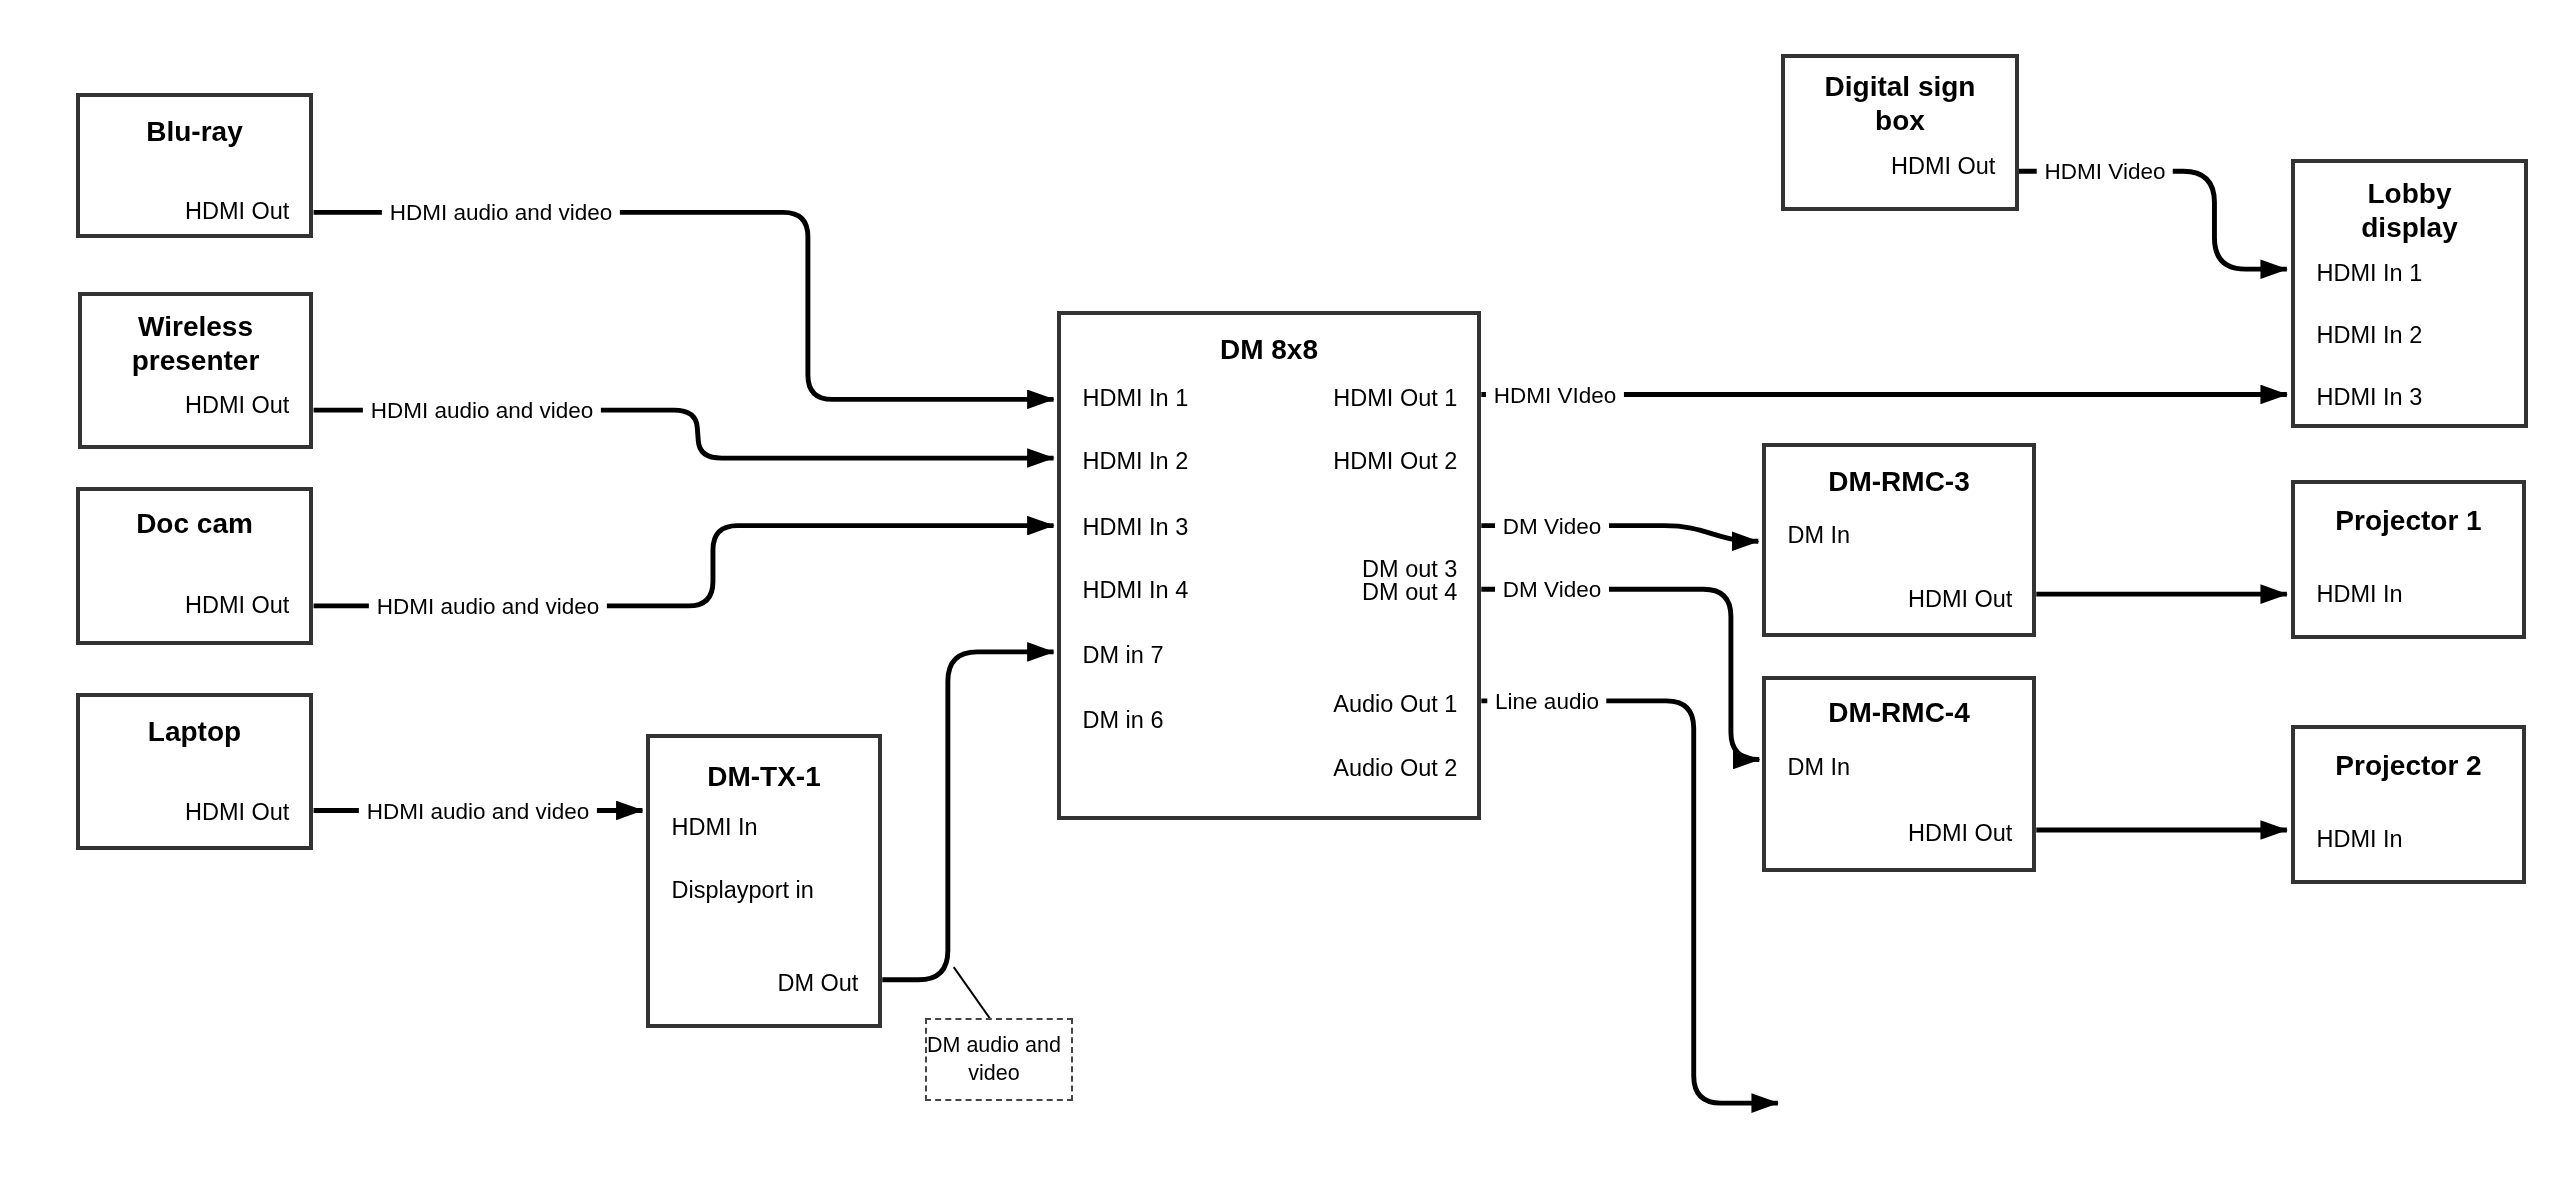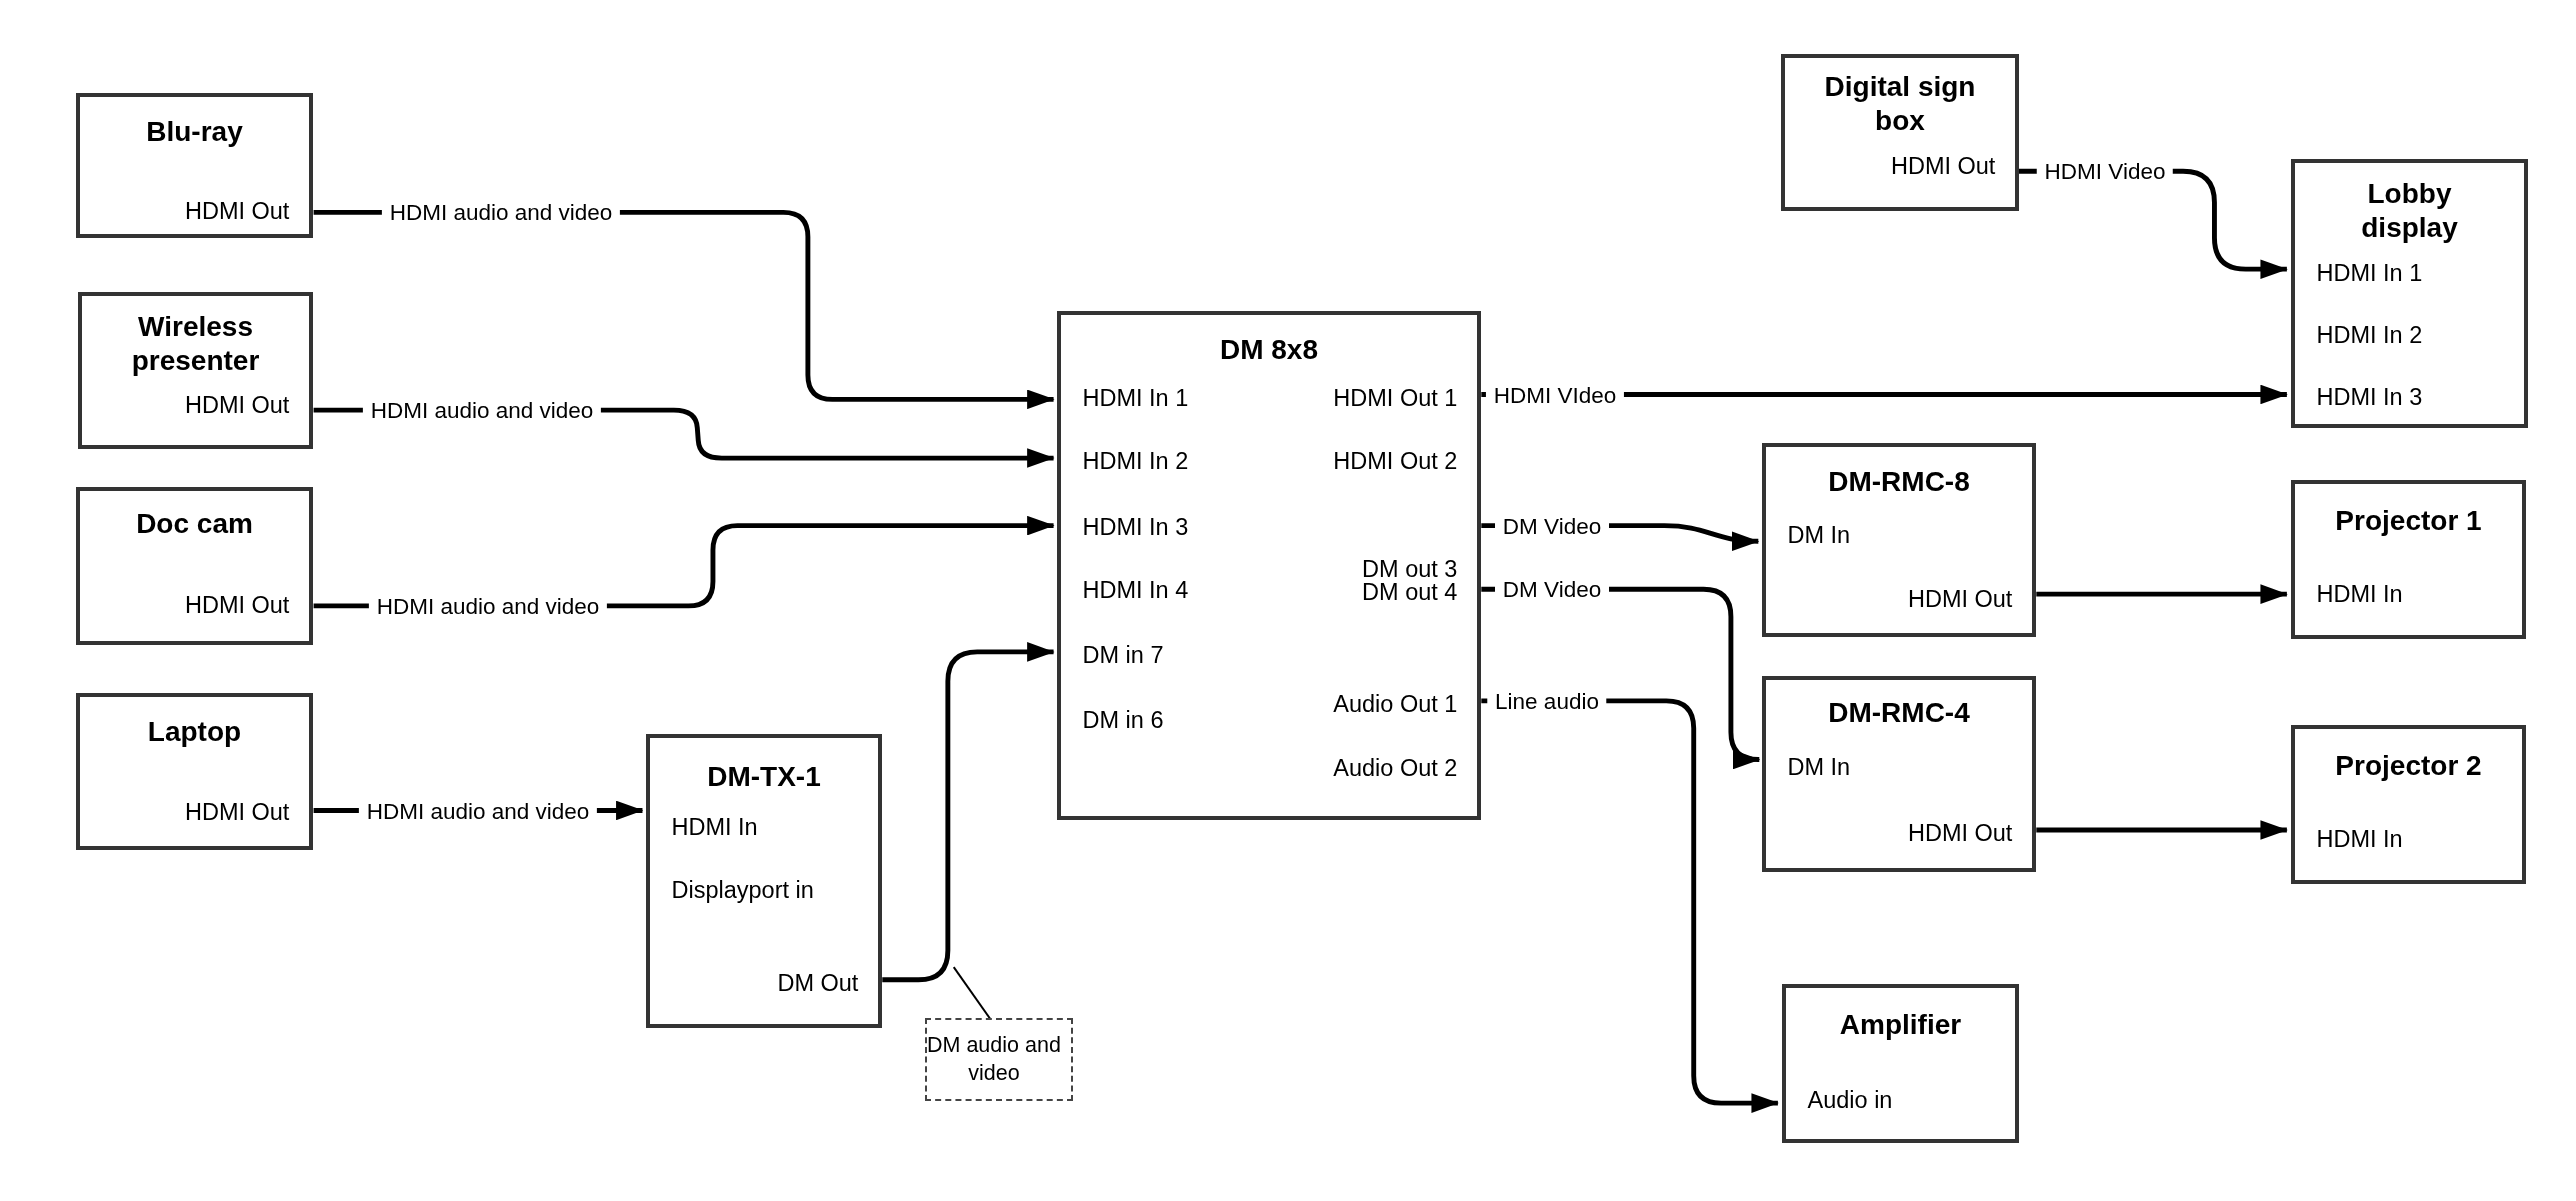--- a/index.html
+++ b/index.html
@@ -143,45 +143,41 @@
 
   <div class="node" style="left:2291px; top:159px; width:237px; height:269px;">
     <div class="title" style="top:13.7px;">Lobby
 display</div>
     <div class="port left" style="top:96px;">HDMI In 1</div>
     <div class="port left" style="top:158px;">HDMI In 2</div>
     <div class="port left" style="top:220px;">HDMI In 3</div>
   </div>
 
   <div class="node" style="left:1762px; top:443px; width:274px; height:194px;">
-    <div class="title" style="top:17.6px;">DM-RMC-8</div>
+    <div class="title" style="top:17.6px;">DM-RMC-3</div>
     <div class="port left" style="top:74px;">DM In</div>
     <div class="port right" style="top:138px;">HDMI Out</div>
   </div>
 
   <div class="node" style="left:1762px; top:676px; width:274px; height:196px;">
     <div class="title" style="top:15.7px;">DM-RMC-4</div>
     <div class="port left" style="top:73px;">DM In</div>
     <div class="port right" style="top:139px;">HDMI Out</div>
   </div>
 
   <div class="node" style="left:2291px; top:480px; width:235px; height:159px;">
     <div class="title" style="top:19.6px;">Projector 1</div>
     <div class="port left" style="top:96px;">HDMI In</div>
   </div>
 
   <div class="node" style="left:2291px; top:725px; width:235px; height:159px;">
     <div class="title" style="top:19.6px;">Projector 2</div>
     <div class="port left" style="top:96px;">HDMI In</div>
   </div>
 
-  <div class="node" style="left:1782px; top:984px; width:237px; height:159px;">
-    <div class="title" style="top:19.6px;">Amplifier</div>
-    <div class="port left" style="top:98px;">Audio in</div>
-  </div>
 
   <div class="conn-label" style="left:501px;  top:212px;">HDMI audio and video</div>
   <div class="conn-label" style="left:482px;  top:410px;">HDMI audio and video</div>
   <div class="conn-label" style="left:488px;  top:606px;">HDMI audio and video</div>
   <div class="conn-label" style="left:478px;  top:811px;">HDMI audio and video</div>
   <div class="conn-label" style="left:1555px; top:395px;">HDMI VIdeo</div>
   <div class="conn-label" style="left:1552px; top:526px;">DM Video</div>
   <div class="conn-label" style="left:1552px; top:589px;">DM Video</div>
   <div class="conn-label" style="left:1547px; top:701px;">Line audio</div>
   <div class="conn-label" style="left:2105px; top:171px;">HDMI Video</div>

